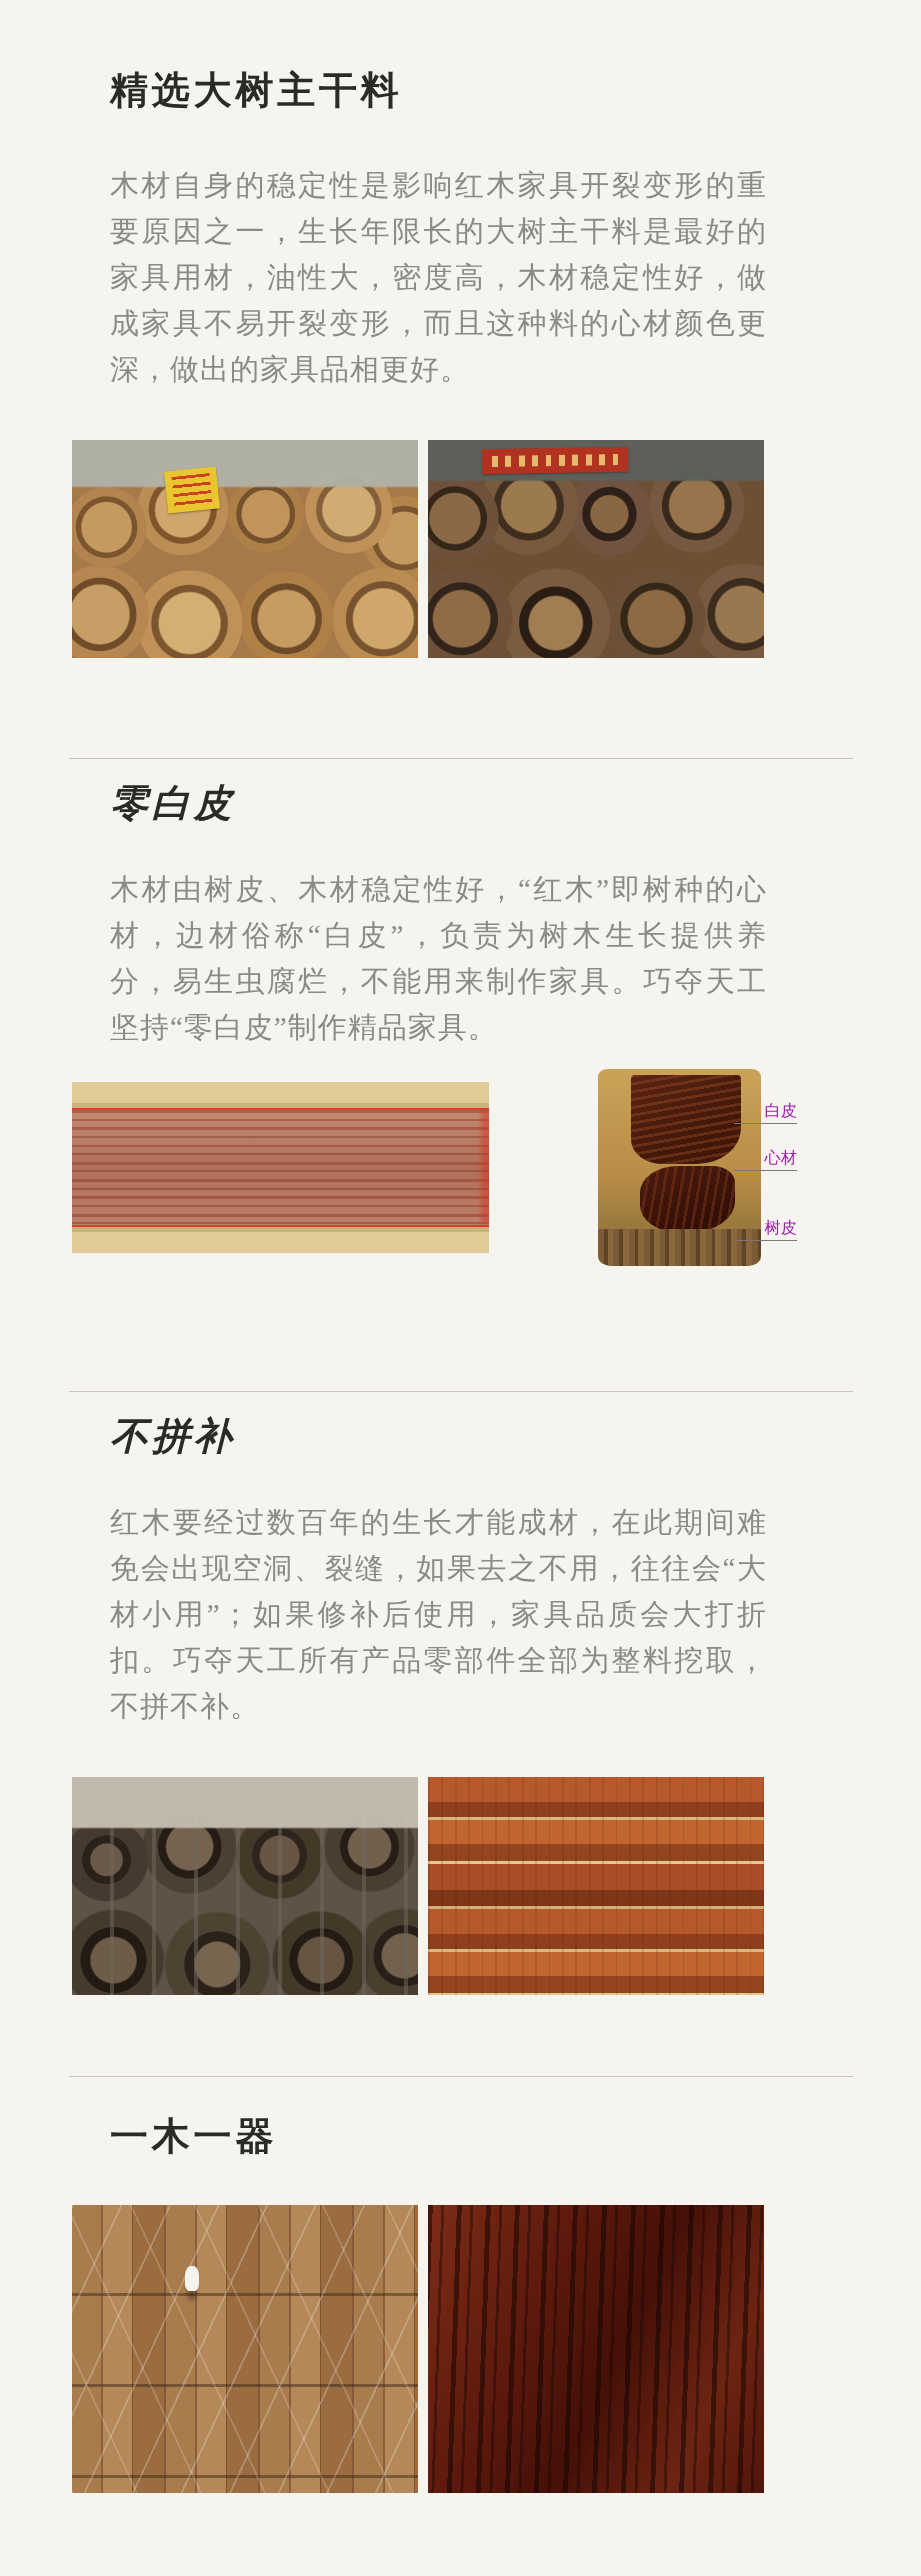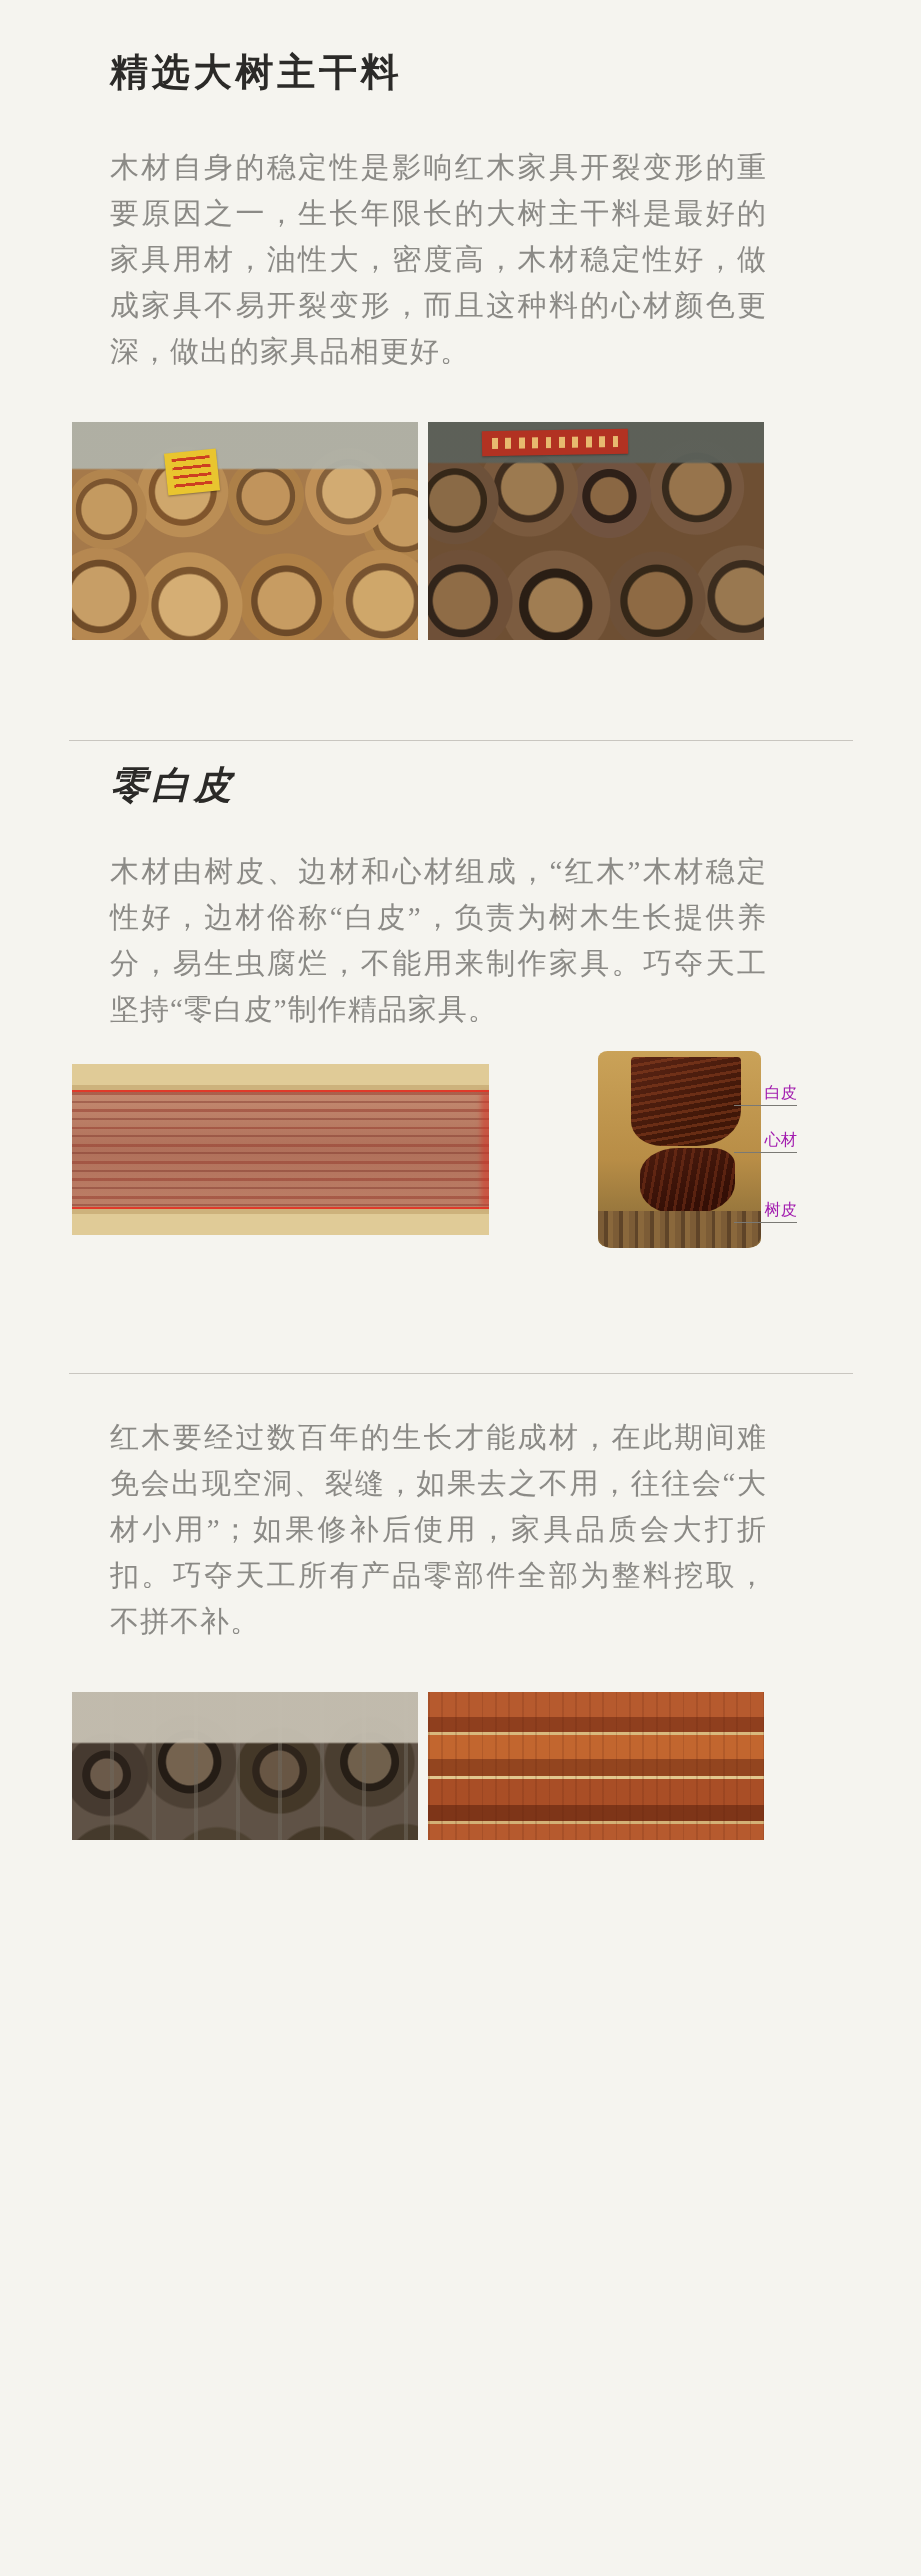--- a/index.html
+++ b/index.html
@@ -1,22 +1,22 @@
 <!DOCTYPE html>
 <html><head>
 <meta charset="utf-8">
 <style>
   * { margin:0; padding:0; box-sizing:border-box; }
   html,body { background:#f5f4ef; }
   #page {
     position:relative;
-    width:922px; height:1840px;
+    width:922px; height:2576px;
     overflow:hidden;
     background:#f5f4ef;
-    padding-top:49px;
+    padding-top:67px;
     font-family:"Liberation Serif", serif;
   }
   .title {
     margin-left:110px;
     font-size:38px; line-height:46px;
     font-weight:700; color:#2b2a28;
     letter-spacing:3.8px;
     font-family:"Liberation Serif", serif;
   }
   .para {
@@ -207,39 +207,40 @@
       <div class="photo w-r logs2">
         <div class="banner"></div>
       </div>
     </div>
   </section>
 
   <hr class="divider hr1">
 
   <section>
     <h2 class="title mt-title">零白皮</h2>
-    <p class="para p2">木材由树皮、边材和心材组成，“红木”木材稳定性好，边材俗称“白皮”，负责为树木生长提供养分，易生虫腐烂，不能用来制作家具。巧夺天工坚持“零白皮”制作精品家具。</p>
+    <p class="para p2">木材由树皮、木材稳定性好，“红木”即树种的心材，边材俗称“白皮”，负责为树木生长提供养分，易生虫腐烂，不能用来制作家具。巧夺天工坚持“零白皮”制作精品家具。</p>
     <div class="media-row2">
       <div class="plank">
         <div class="plank-core"></div>
       </div>
       <div class="trunk">
         <div class="core-top"></div>
         <div class="core-bottom"></div>
         <div class="bark"></div>
       </div>
       <div class="callout c1">白皮</div>
       <div class="callout c2">心材</div>
       <div class="callout c3">树皮</div>
     </div>
   </section>
 
   <hr class="divider hr2">
 
   <section>
+    <h2 class="title mt-title">不拼补</h2>
     <p class="para p2">红木要经过数百年的生长才能成材，在此期间难免会出现空洞、裂缝，如果去之不用，往往会“大材小用”；如果修补后使用，家具品质会大打折扣。巧夺天工所有产品零部件全部为整料挖取，不拼不补。</p>
     <div class="media-row">
       <div class="photo w-l logs3"></div>
       <div class="photo w-r planks3"></div>
     </div>
   </section>
 
   <hr class="divider hr3">
 
   <section>

